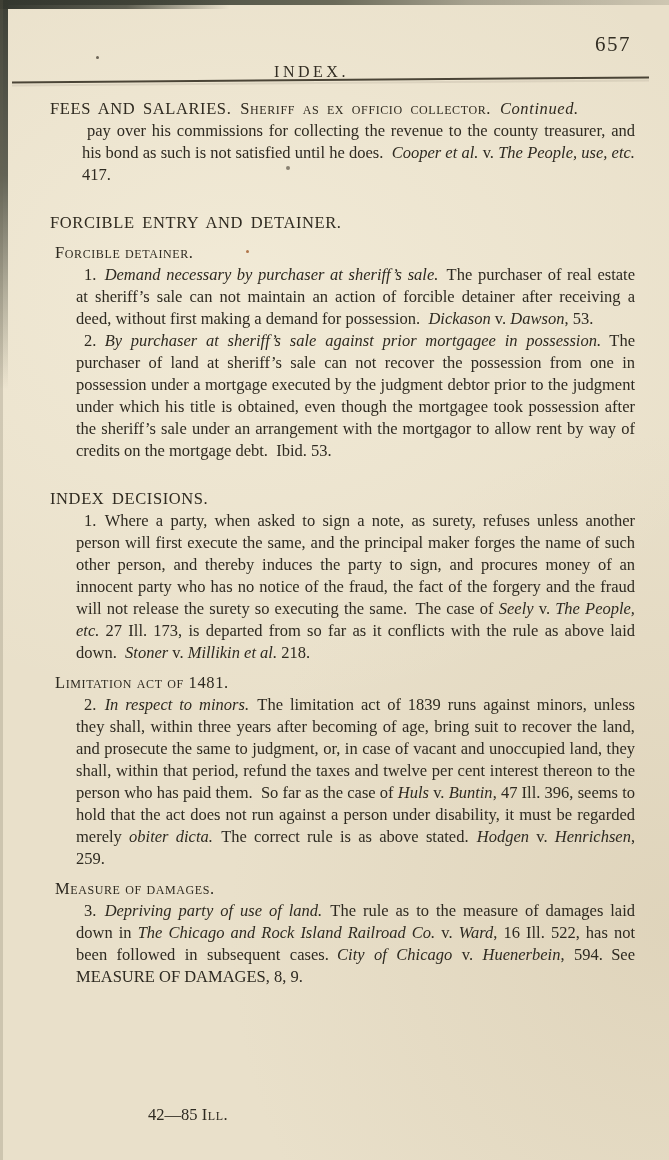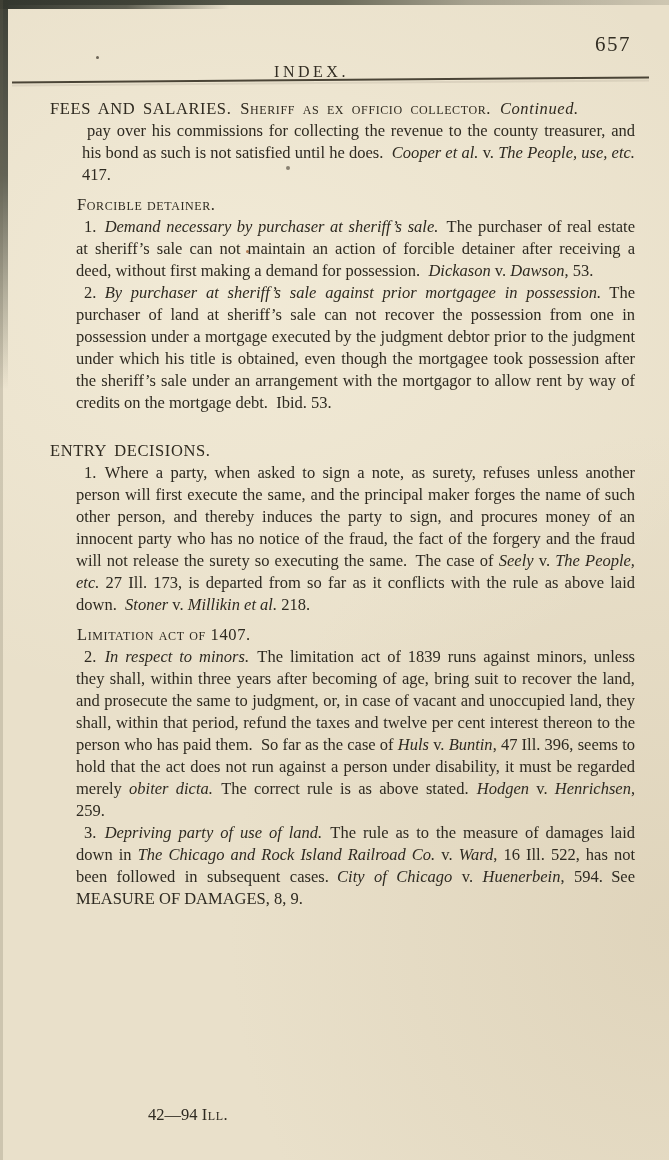--- a/index.html
+++ b/index.html
@@ -67,21 +67,21 @@
   .main-heading {
     margin-top: 26px;
     letter-spacing: 0.6px; word-spacing: 3px;
     color: #2f2a20;
   }
   .main-heading:first-child { margin-top: 6px; }
   .hang-paragraph {
     margin-left: 32px; text-indent: 5px;
     text-align: justify; text-align-last: left;
   }
-  .sub-heading { margin-top: 8px; margin-left: 27px; }
+  .sub-heading { margin-top: 8px; margin-left: 5px; }
   .entry {
     margin-left: 26px; text-indent: 8px;
     text-align: justify; text-align-last: left;
   }
   .i { font-style: italic; }
   .sc { font-variant: small-caps; letter-spacing: 0.6px; text-align: center; }
   .signature {
     position: absolute; left: 148px; top: 1104px;
     font-size: 16.5px; line-height: 22px;
   }
@@ -98,24 +98,26 @@
   <div class="speck speck-b"></div>
   <div class="speck speck-c"></div>
 
   <div class="running-title">INDEX.</div>
   <div class="page-number">657</div>
   <div class="head-rule"></div>
 
   <div class="content">
       <p class="block main-heading"><span>FEES AND SALARIES. </span><span class="sc">Sheriff as ex officio collector.</span><span> </span><span class="i">Continued.</span></p>
       <p class="block hang-paragraph"><span>pay over his commissions for collecting the revenue to the county treasurer, and his bond as such is not satisfied until he does. </span><span class="i">Cooper et al.</span><span> v. </span><span class="i">The People, use, etc.</span><span> 417.</span></p>
+      <p class="block main-heading"><span>FORCIBLE ENTRY AND DETAINER.</span></p>
       <p class="block sub-heading"><span class="sc">Forcible detainer.</span></p>
       <p class="block entry"><span>1. </span><span class="i">Demand necessary by purchaser at sheriff’s sale.</span><span> The purchaser of real estate at sheriff’s sale can not maintain an action of forcible detainer after receiving a deed, without first making a demand for possession. </span><span class="i">Dickason</span><span> v. </span><span class="i">Dawson</span><span>, 53.</span></p>
       <p class="block entry"><span>2. </span><span class="i">By purchaser at sheriff’s sale against prior mortgagee in possession.</span><span> The purchaser of land at sheriff’s sale can not recover the possession from one in possession under a mortgage executed by the judgment debtor prior to the judgment under which his title is obtained, even though the mortgagee took possession after the sheriff’s sale under an arrangement with the mortgagor to allow rent by way of credits on the mortgage debt. Ibid. 53.</span></p>
-      <p class="block main-heading"><span>ENTRY DECISIONS.</span></p>
+      <p class="block main-heading"><span>INDEX DECISIONS.</span></p>
       <p class="block entry"><span>1. Where a party, when asked to sign a note, as surety, refuses unless another person will first execute the same, and the principal maker forges the name of such other person, and thereby induces the party to sign, and procures money of an innocent party who has no notice of the fraud, the fact of the forgery and the fraud will not release the surety so executing the same. The case of </span><span class="i">Seely</span><span> v. </span><span class="i">The People, etc.</span><span> 27 Ill. 173, is departed from so far as it conflicts with the rule as above laid down. </span><span class="i">Stoner</span><span> v. </span><span class="i">Millikin et al.</span><span> 218.</span></p>
-      <p class="block sub-heading"><span class="sc">Limitation act of 1407.</span></p>
+      <p class="block sub-heading"><span class="sc">Limitation act of 1481.</span></p>
       <p class="block entry"><span>2. </span><span class="i">In respect to minors.</span><span> The limitation act of 1839 runs against minors, unless they shall, within three years after becoming of age, bring suit to recover the land, and prosecute the same to judgment, or, in case of vacant and unoccupied land, they shall, within that period, refund the taxes and twelve per cent interest thereon to the person who has paid them. So far as the case of </span><span class="i">Huls</span><span> v. </span><span class="i">Buntin</span><span>, 47 Ill. 396, seems to hold that the act does not run against a person under disability, it must be regarded merely </span><span class="i">obiter dicta.</span><span> The correct rule is as above stated. </span><span class="i">Hodgen</span><span> v. </span><span class="i">Henrichsen</span><span>, 259.</span></p>
+      <p class="block sub-heading"><span class="sc">Measure of damages.</span></p>
       <p class="block entry"><span>3. </span><span class="i">Depriving party of use of land.</span><span> The rule as to the measure of damages laid down in </span><span class="i">The Chicago and Rock Island Railroad Co.</span><span> v. </span><span class="i">Ward</span><span>, 16 Ill. 522, has not been followed in subsequent cases. </span><span class="i">City of Chicago</span><span> v. </span><span class="i">Huenerbein</span><span>, 594. See MEASURE OF DAMAGES, 8, 9.</span></p>
     </div>
 
-  <p class="block signature"><span>42—94 </span><span class="sc">Ill.</span></p>
+  <p class="block signature"><span>42—85 </span><span class="sc">Ill.</span></p>
 </div>
 
 </body></html>

